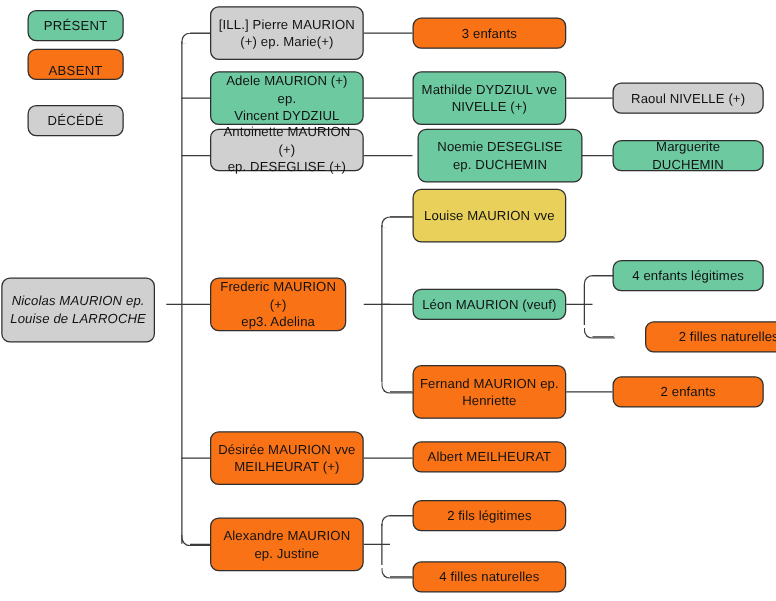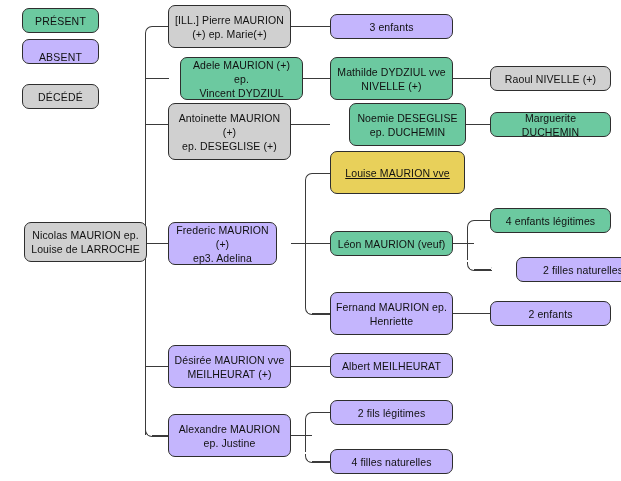--- a/index.html
+++ b/index.html
@@ -32,21 +32,21 @@
     justify-content:center;
     text-align:center;
     font-size:10.5px;
     line-height:14px;
     color:#111;
     padding:1px 4px;
     letter-spacing:.1px;
   }
   .node span{display:block;width:100%;}
   .green {background:#6cc9a0;}
-  .pink  {background:#c4b5fd;}
+  .pink  {background:#f97316;}
   .grey  {background:#d0d0d0;}
   .yellow{background:#e8d05a;}
 
   
   .legend-item{
     position:absolute;left:22px;width:77px;height:25px;
     box-sizing:border-box;
     border:1px solid #2e2e2e;border-radius:7px;
     display:flex;align-items:center;justify-content:center;
     font-size:10.5px;color:#111;letter-spacing:.2px;
@@ -114,42 +114,42 @@
 
   <div class="ln h" style="left:291px;top:366px;width:39px;"></div>
 
   <div class="ln h" style="left:291px;top:435px;width:21px;"></div>
   <div class="ln v" style="left:305px;top:419px;height:33px;"></div>
   <div class="elbow tl" style="left:305px;top:412px;width:25px;height:8px;"></div>
   <div class="ln h" style="left:312px;top:412px;width:18px;"></div>
   <div class="elbow bl" style="left:305px;top:454px;width:25px;height:8px;"></div>
   <div class="ln h" style="left:312px;top:461px;width:18px;"></div>
 
-  <div class="node grey" style="left:24px;top:222px;width:123px;height:40px;">
+  <div class="node grey" style="left:1px;top:222px;width:123px;height:52px;font-style:italic;">
     <span>
       <span>Nicolas MAURION ep.</span>
       <span>Louise de LARROCHE</span>
     </span>
   </div>
 
   <div class="node grey" style="left:168px;top:5px;width:123px;height:43px;">
     <span>
       <span>[ILL.] Pierre MAURION</span>
       <span>(+) ep. Marie(+)</span>
     </span>
   </div>
 
-  <div class="node green" style="left:168px;top:57px;width:123px;height:43px;margin-left:12px;">
+  <div class="node green" style="left:168px;top:57px;width:123px;height:43px;">
     <span>
       <span>Adele MAURION (+) ep.</span>
       <span>Vincent DYDZIUL</span>
     </span>
   </div>
 
-  <div class="node grey" style="left:168px;top:103px;width:123px;height:57px;">
+  <div class="node grey" style="left:168px;top:103px;width:123px;height:34px;">
     <span>
       <span>Antoinette MAURION (+)</span>
       <span>ep. DESEGLISE (+)</span>
     </span>
   </div>
 
   <div class="node pink" style="left:168px;top:222px;width:109px;height:43px;">
     <span>
       <span>Frederic MAURION (+)</span>
       <span>ep3. Adelina</span>
@@ -174,28 +174,28 @@
     <span>3 enfants</span>
   </div>
 
   <div class="node green" style="left:330px;top:57px;width:123px;height:43px;">
     <span>
       <span>Mathilde DYDZIUL vve</span>
       <span>NIVELLE (+)</span>
     </span>
   </div>
 
-  <div class="node green" style="left:349px;top:103px;width:117px;height:43px;">
+  <div class="node green" style="left:334px;top:103px;width:132px;height:43px;">
     <span>
       <span>Noemie DESEGLISE</span>
       <span>ep. DUCHEMIN</span>
     </span>
   </div>
 
-  <div class="node yellow" style="left:330px;top:151px;width:135px;height:43px;text-decoration:underline;">
+  <div class="node yellow" style="left:330px;top:151px;width:123px;height:43px;">
     <span>
       <span>Louise MAURION vve</span>
     </span>
   </div>
 
   <div class="node green" style="left:330px;top:231px;width:123px;height:25px;">
     <span>Léon MAURION (veuf)</span>
   </div>
 
   <div class="node pink" style="left:330px;top:292px;width:123px;height:43px;">

